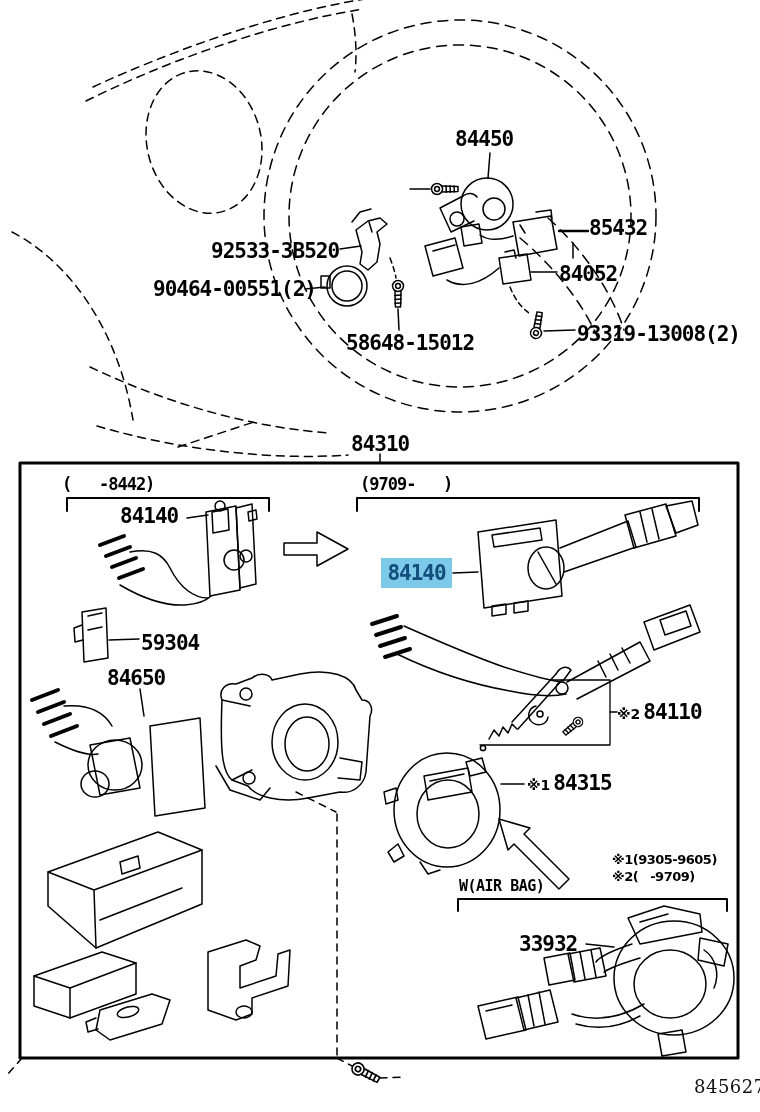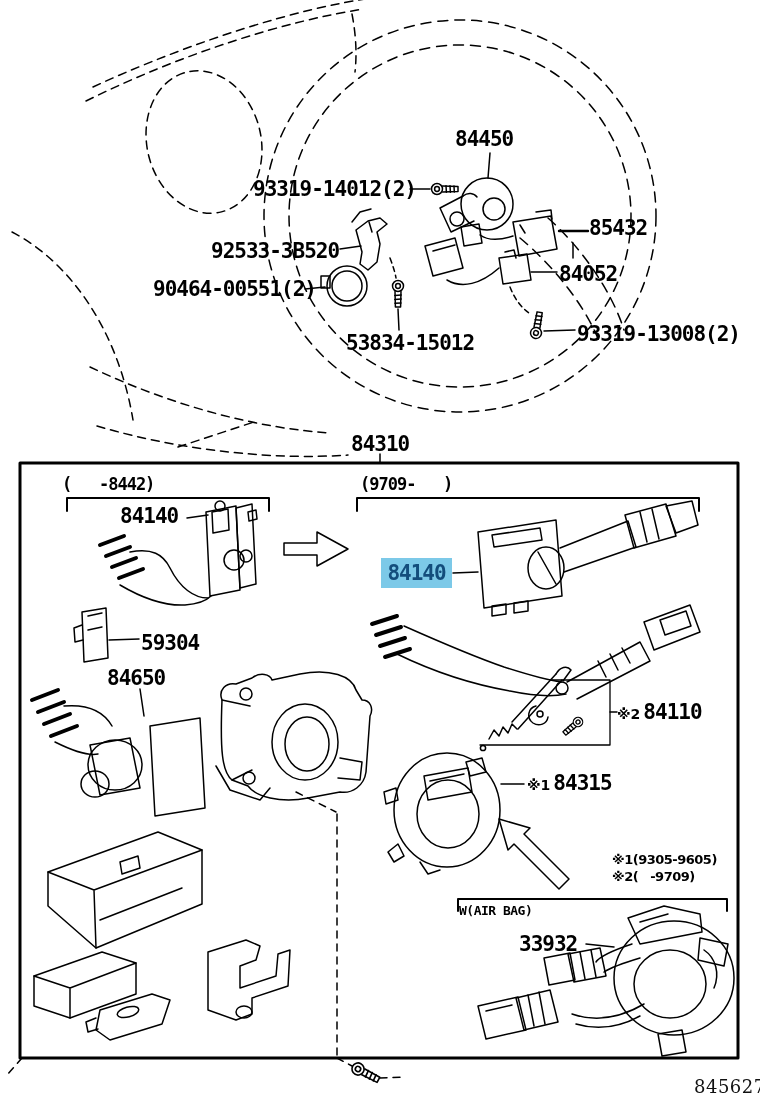--- a/index.html
+++ b/index.html
@@ -8,21 +8,21 @@
     font-family:"DejaVu Sans Mono","Liberation Mono",monospace;overflow:hidden;
   }
   svg{position:absolute;left:0;top:0;}
   .lbl{
     position:absolute;font-weight:bold;color:#000;white-space:pre;
     letter-spacing:-1px;line-height:1.05;
     font-family:"DejaVu Sans Mono","Liberation Mono",monospace;
   }
   .fs21{font-size:21px;}
   .fs17{font-size:17px;}
-  .fs15{font-size:13px;letter-spacing:-0.5px;margin-top:25px;}
+  .fs15{font-size:15px;letter-spacing:-0.5px;}
   .fs14{font-size:13px;letter-spacing:-0.5px;}
   .hl{
     background:var(--highlight-bg,#7cc9e8);
     color:var(--highlight-text,#1a4e79);
     width:71px;height:30px;display:flex;align-items:center;justify-content:center;
     font-size:21px;
   }
   .refrow{display:flex;align-items:baseline;gap:3px;}
   .refmark{font-family:"DejaVu Sans",sans-serif;font-weight:bold;font-size:14px;letter-spacing:0;}
   .code{
@@ -257,26 +257,25 @@
     <path d="M296,792 L336,812"></path>
     <line x1="337" y1="814" x2="337" y2="1057"></line>
     <path d="M337,1058 L352,1066"></path>
     <path d="M22,1058 L7,1075"></path>
     <path d="M380,1078 L404,1077"></path>
   </g>
   <use href="#screw" transform="translate(358,1069) rotate(28) scale(1.1)"></use>
 </svg>
 
 <div class="lbl fs21" style="left:455px;top:128px">84450</div>
-<div class="lbl fs21" style="left:253px;top:178px">93319-14012(2)</div>
 <div class="lbl fs21" style="left:589px;top:217px">85432</div>
 <div class="lbl fs21" style="left:211px;top:240px">92533-3B520</div>
 <div class="lbl fs21" style="left:559px;top:263px">84052</div>
 <div class="lbl fs21" style="left:153px;top:278px">90464-00551(2)</div>
-<div class="lbl fs21" style="left:346px;top:332px">53834-15012</div>
+<div class="lbl fs21" style="left:346px;top:332px">58648-15012</div>
 <div class="lbl fs21" style="left:577px;top:323px">93319-13008(2)</div>
 <div class="lbl fs21" style="left:351px;top:433px">84310</div>
 
 <div class="lbl fs17" style="left:62px;top:476px">(   -8442)</div>
 <div class="lbl fs21" style="left:120px;top:505px">84140</div>
 <div class="lbl fs17" style="left:360px;top:476px">(9709-   )</div>
 
 <div class="lbl hl" style="left:381px;top:558px">84140</div>
 
 <div class="lbl fs21" style="left:141px;top:632px">59304</div>

